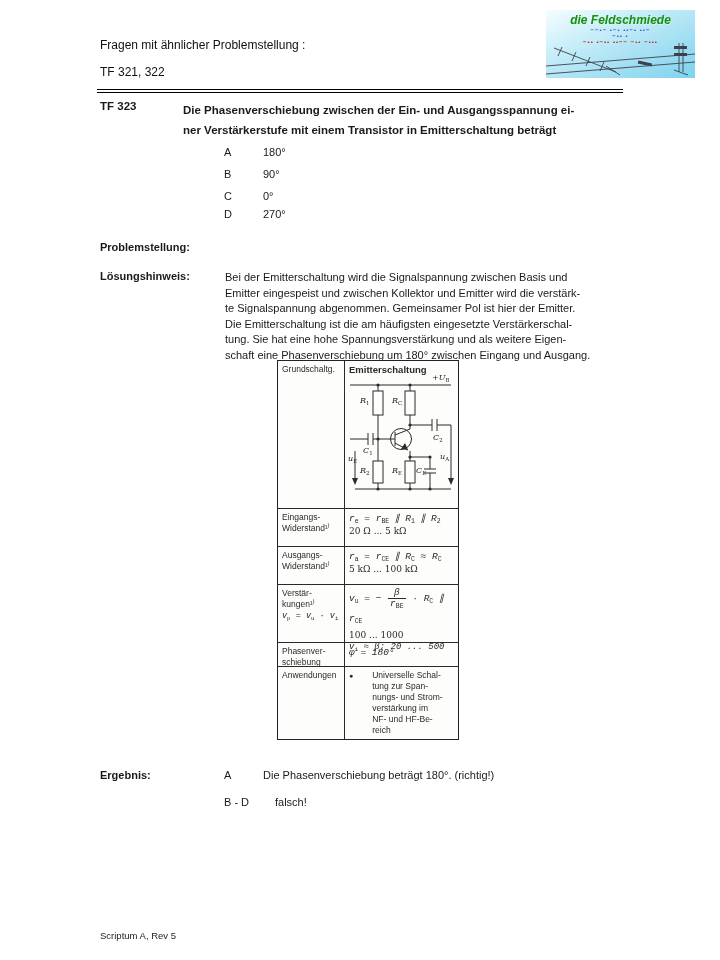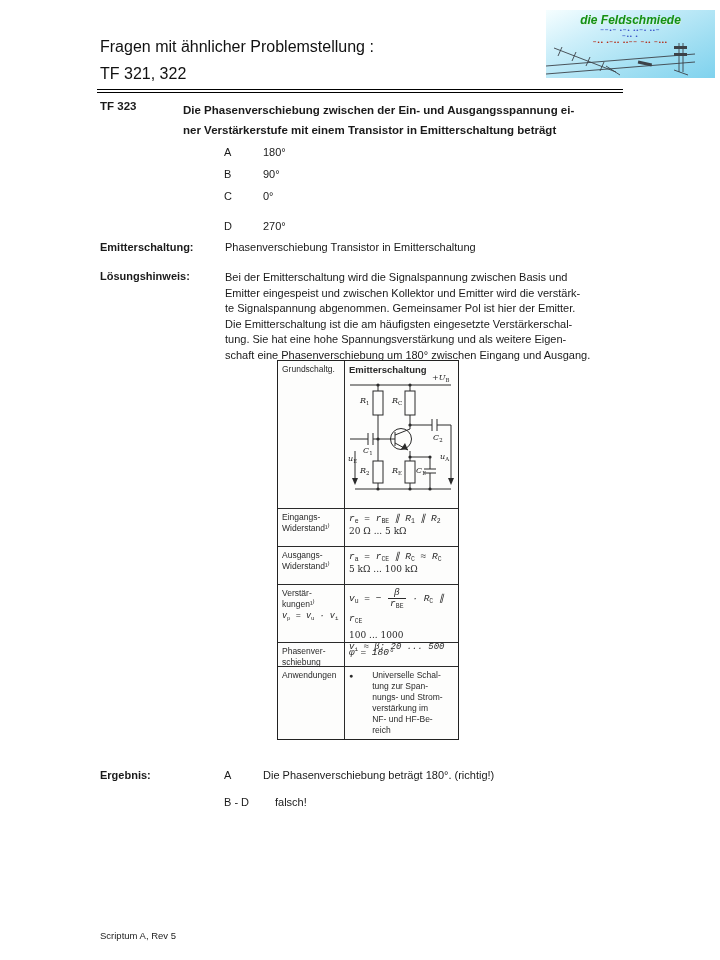--- a/index.html
+++ b/index.html
@@ -5,26 +5,26 @@
   * { margin:0; padding:0; box-sizing:border-box; }
   html,body { background:#ffffff; }
   #page {
     position:relative; width:720px; height:960px; background:#ffffff;
     font-family:"Liberation Sans", sans-serif; color:#1a1a1a; overflow:hidden;
   }
   .abs { position:absolute; }
   .pre { white-space:pre-line; }
 
   
-  .hdr-line { font-size:16px; color:#111; }
+  .hdr-line { font-size:12px; color:#111; }
   .rule2 { height:4px; border-top:1.6px solid #000; border-bottom:1.2px solid #000; }
 
   
   .logo {
-    left:546px; top:10px; width:169px; height:68px;
+    left:546px; top:10px; width:149px; height:68px;
     background:linear-gradient(155deg,#f6feff 0%,#cdeffa 30%,#9fdef2 70%,#7fd2ee 100%);
     overflow:hidden;
   }
   .logo-title {
     display:block; text-align:center; margin-top:3px;
     font-size:12px; font-weight:bold; font-style:italic; color:#159015;
     text-shadow:0.5px 0.5px 0 #d8f5e0;
   }
   .morse { display:block; text-align:center; font-size:6px; line-height:6px; letter-spacing:1px; font-weight:bold; }
   .morse.blue { color:#3a55c8; }
@@ -114,26 +114,25 @@
 
   <div class="abs opt-row" style="top:146px;">
     <span class="opt-letter">A</span><span>180°</span>
   </div>
   <div class="abs opt-row" style="top:168px;">
     <span class="opt-letter">B</span><span>90°</span>
   </div>
   <div class="abs opt-row" style="top:190px;">
     <span class="opt-letter">C</span><span>0°</span>
   </div>
-  <div class="abs opt-row" style="top:220px;">
+  <div class="abs opt-row" style="top:208px;">
     <span class="opt-letter">D</span><span>270°</span>
   </div>
 
-  <div class="abs sec-label" style="top:241px;">Emitterschaltung:</div>
-  <div class="abs sec-text" style="top:241px;">Phasenverschiebung Transistor in Emitterschaltung</div>
+  <div class="abs sec-label" style="top:241px;">Problemstellung:</div>
 
   <div class="abs sec-label" style="top:270px;">Lösungshinweis:</div>
   <div class="abs sec-text hint-text pre" style="top:270px;">Bei der Emitterschaltung wird die Signalspannung zwischen Basis und
 Emitter eingespeist und zwischen Kollektor und Emitter wird die verstärk-
 te Signalspannung abgenommen. Gemeinsamer Pol ist hier der Emitter.
 Die Emitterschaltung ist die am häufigsten eingesetzte Verstärkerschal-
 tung. Sie hat eine hohe Spannungsverstärkung und als weitere Eigen-
 schaft eine Phasenverschiebung um 180° zwischen Eingang und Ausgang.</div>
 
   <div class="fig abs">

